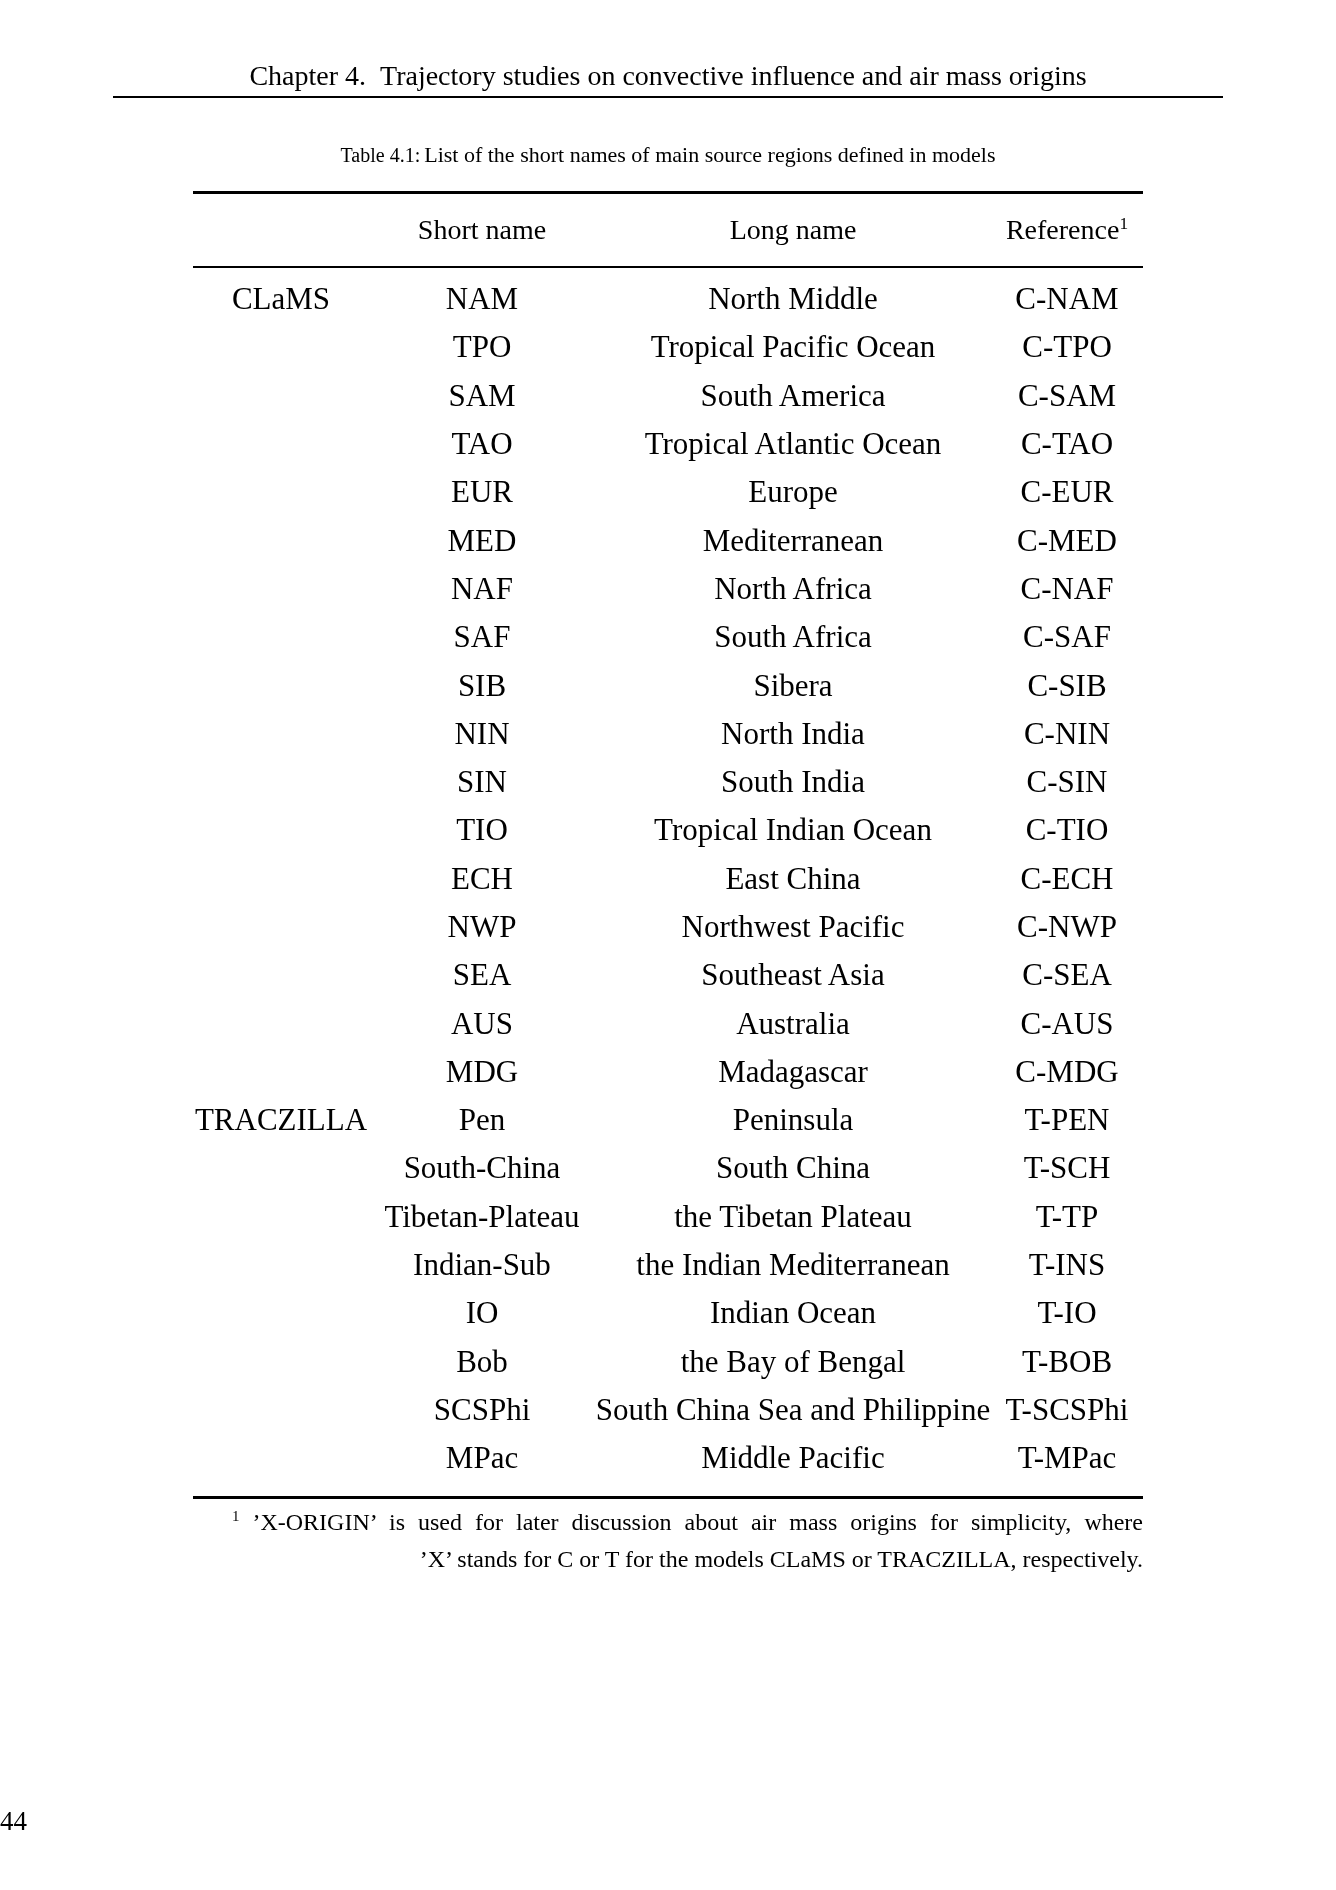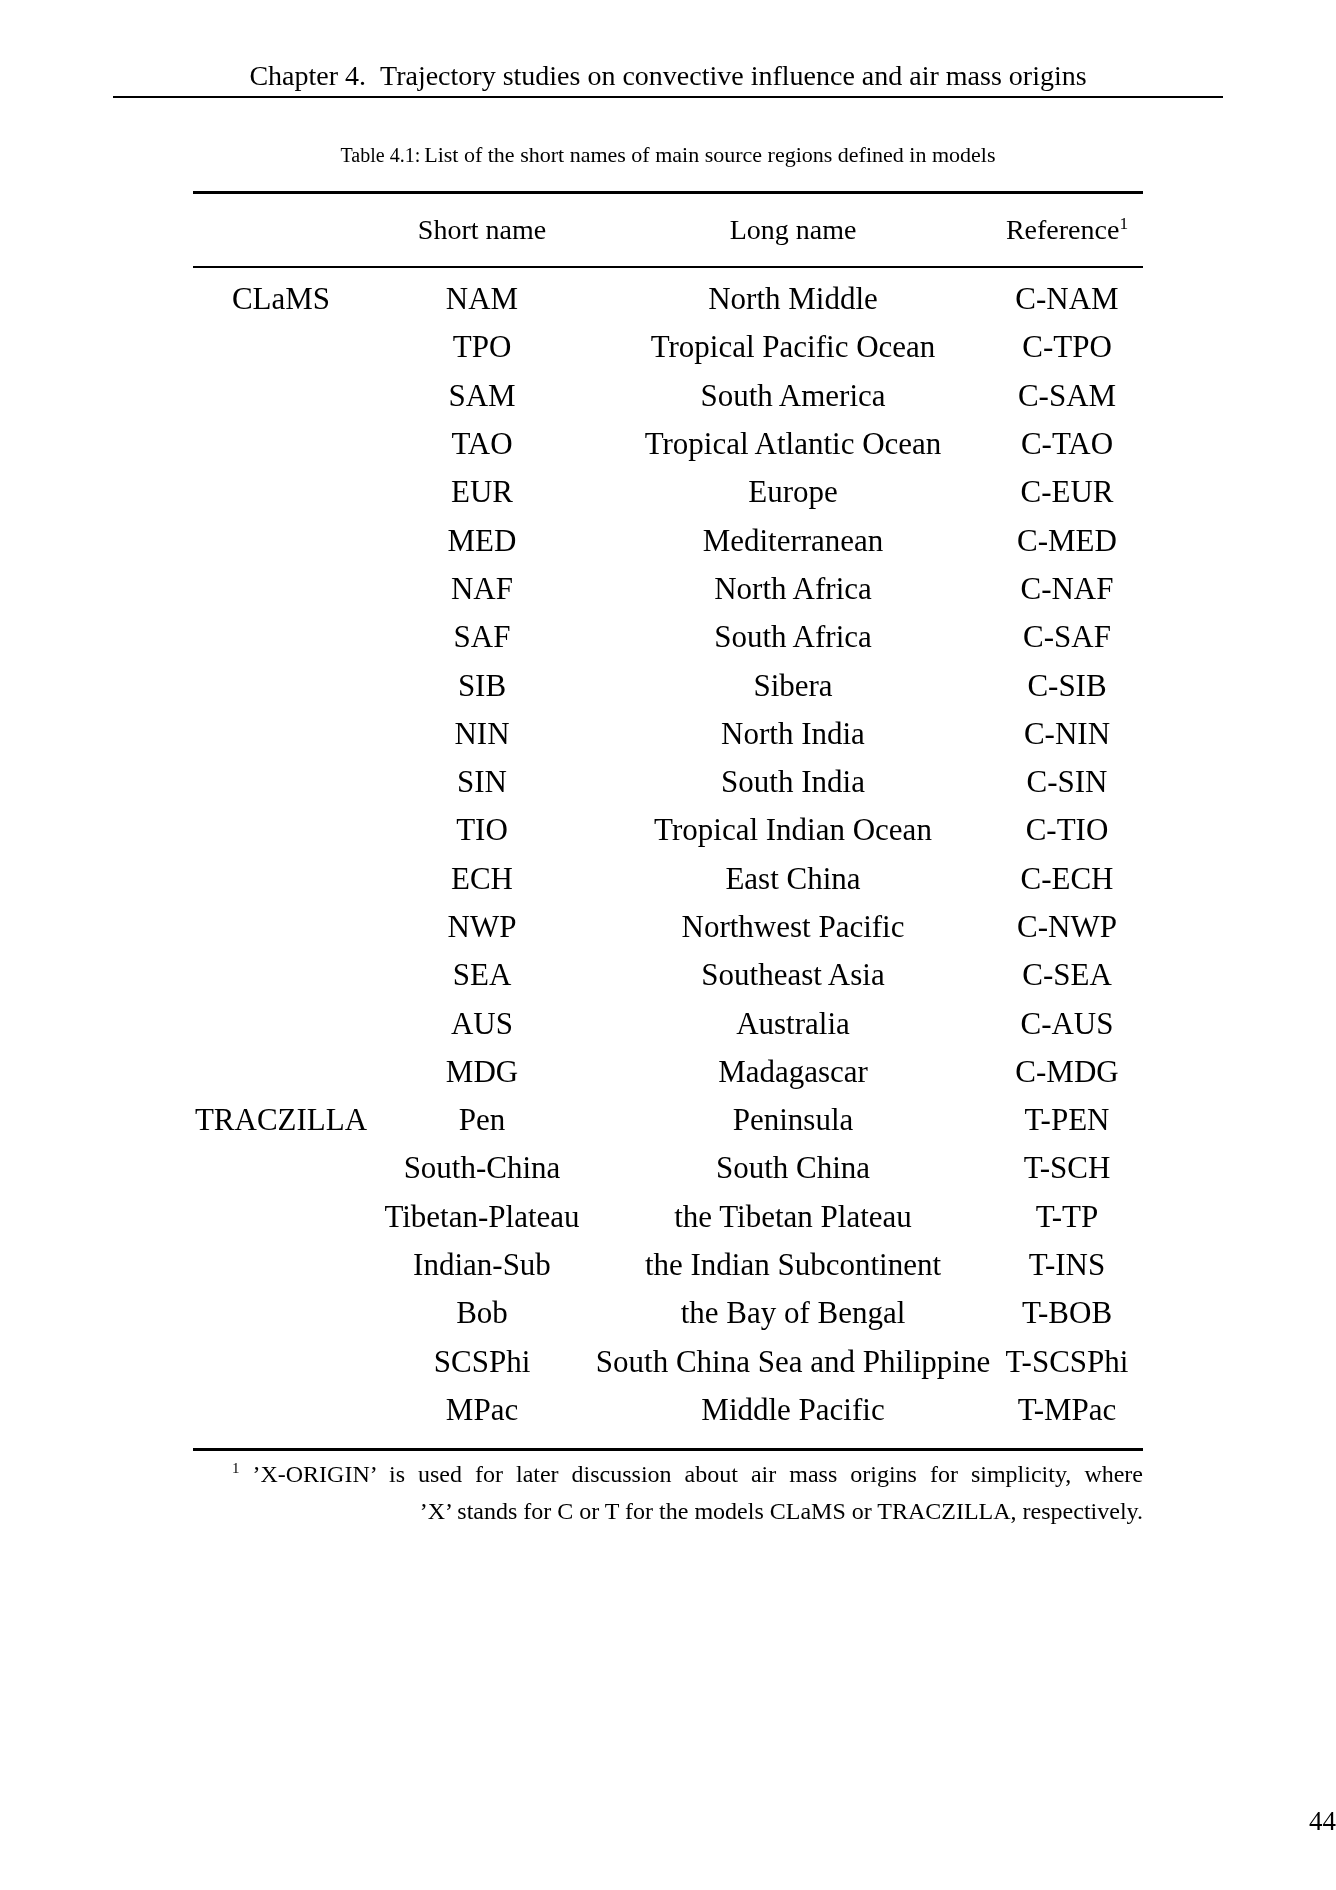--- a/index.html
+++ b/index.html
@@ -54,21 +54,21 @@
     padding-left: 39px;
     font-size: 24px;
     line-height: 37px;
   }
   .fn-line1 { text-align: justify; text-align-last: justify; }
   .fn-line2 { text-align: right; }
 
   
   .page-number {
     position: absolute; top: 1806px; left: 0; width: 1336px;
-    text-align: right; font-size: 27px;
+    text-align: left; font-size: 27px;
   }
 </style>
 </head>
 <body>
 
 <div class="running-head">
   <div class="head-text">
     <span class="head-label">Chapter 4.</span><span>Trajectory studies on convective influence and air mass origins</span>
   </div>
   <div class="head-rule"></div>
@@ -208,22 +208,28 @@
       </div>
       <div class="grid trow">
         <div class="cell"></div>
         <div class="cell">Tibetan-Plateau</div>
         <div class="cell">the Tibetan Plateau</div>
         <div class="cell">T-TP</div>
       </div>
       <div class="grid trow">
         <div class="cell"></div>
         <div class="cell">Indian-Sub</div>
-        <div class="cell">the Indian Subcontinent</div>
+        <div class="cell">the Indian Mediterranean</div>
         <div class="cell">T-INS</div>
+      </div>
+      <div class="grid trow">
+        <div class="cell"></div>
+        <div class="cell">IO</div>
+        <div class="cell">Indian Ocean</div>
+        <div class="cell">T-IO</div>
       </div>
       <div class="grid trow">
         <div class="cell"></div>
         <div class="cell">Bob</div>
         <div class="cell">the Bay of Bengal</div>
         <div class="cell">T-BOB</div>
       </div>
       <div class="grid trow">
         <div class="cell"></div>
         <div class="cell">SCSPhi</div>

